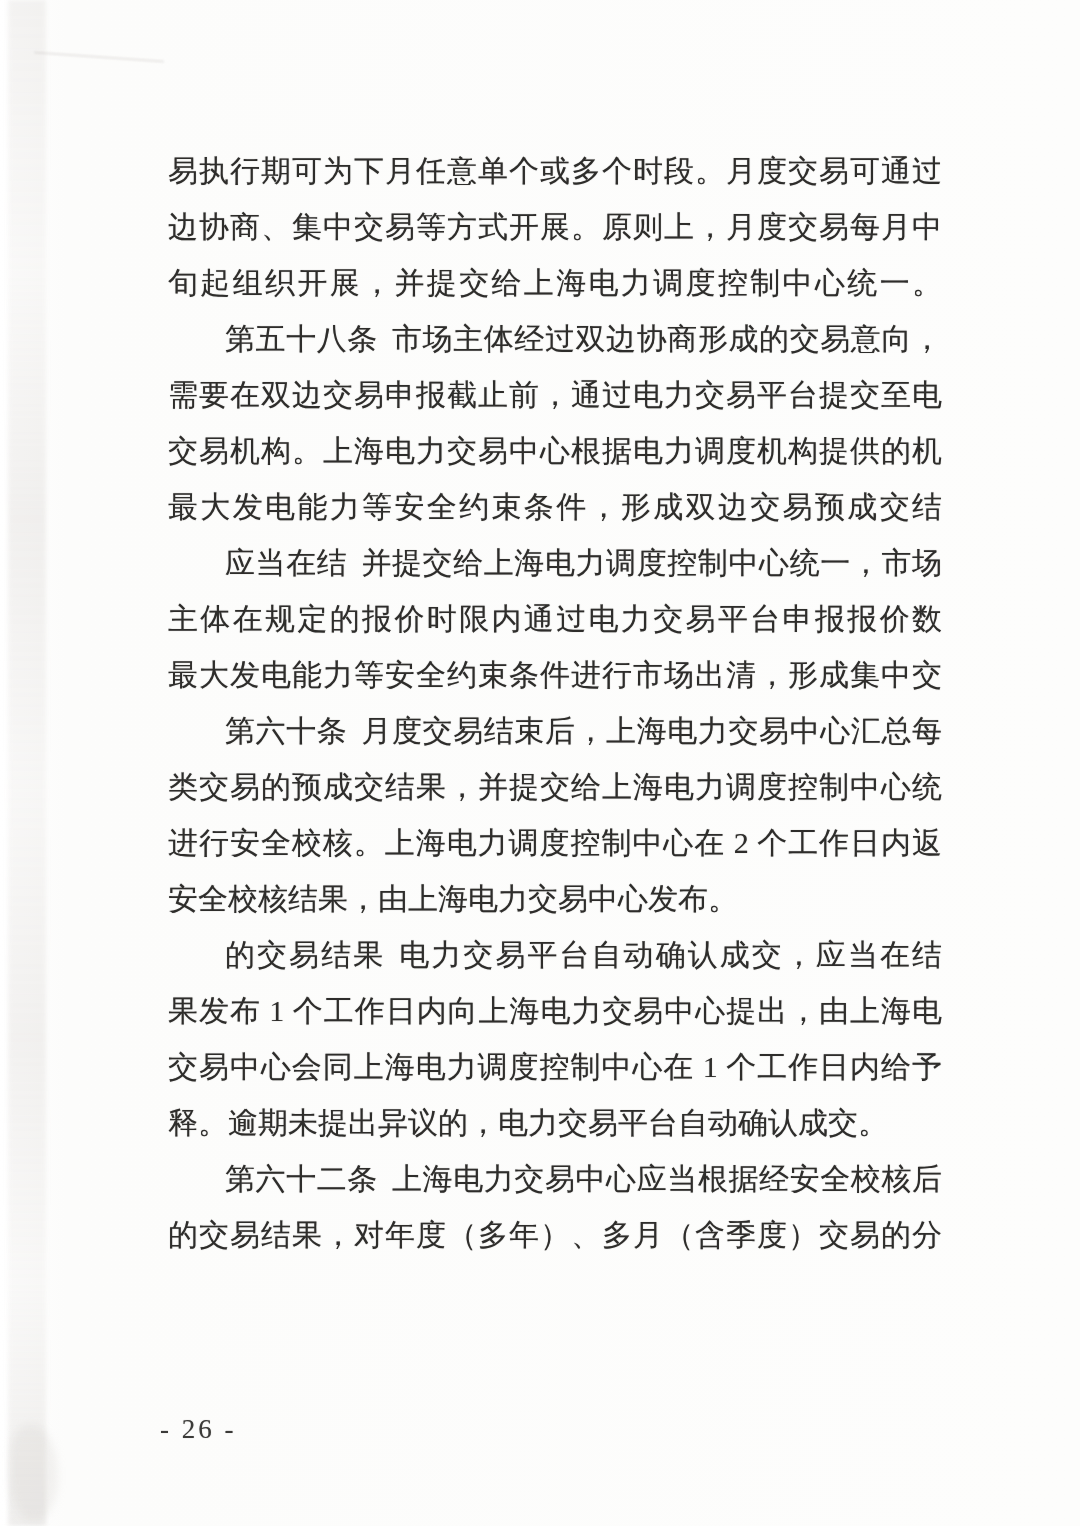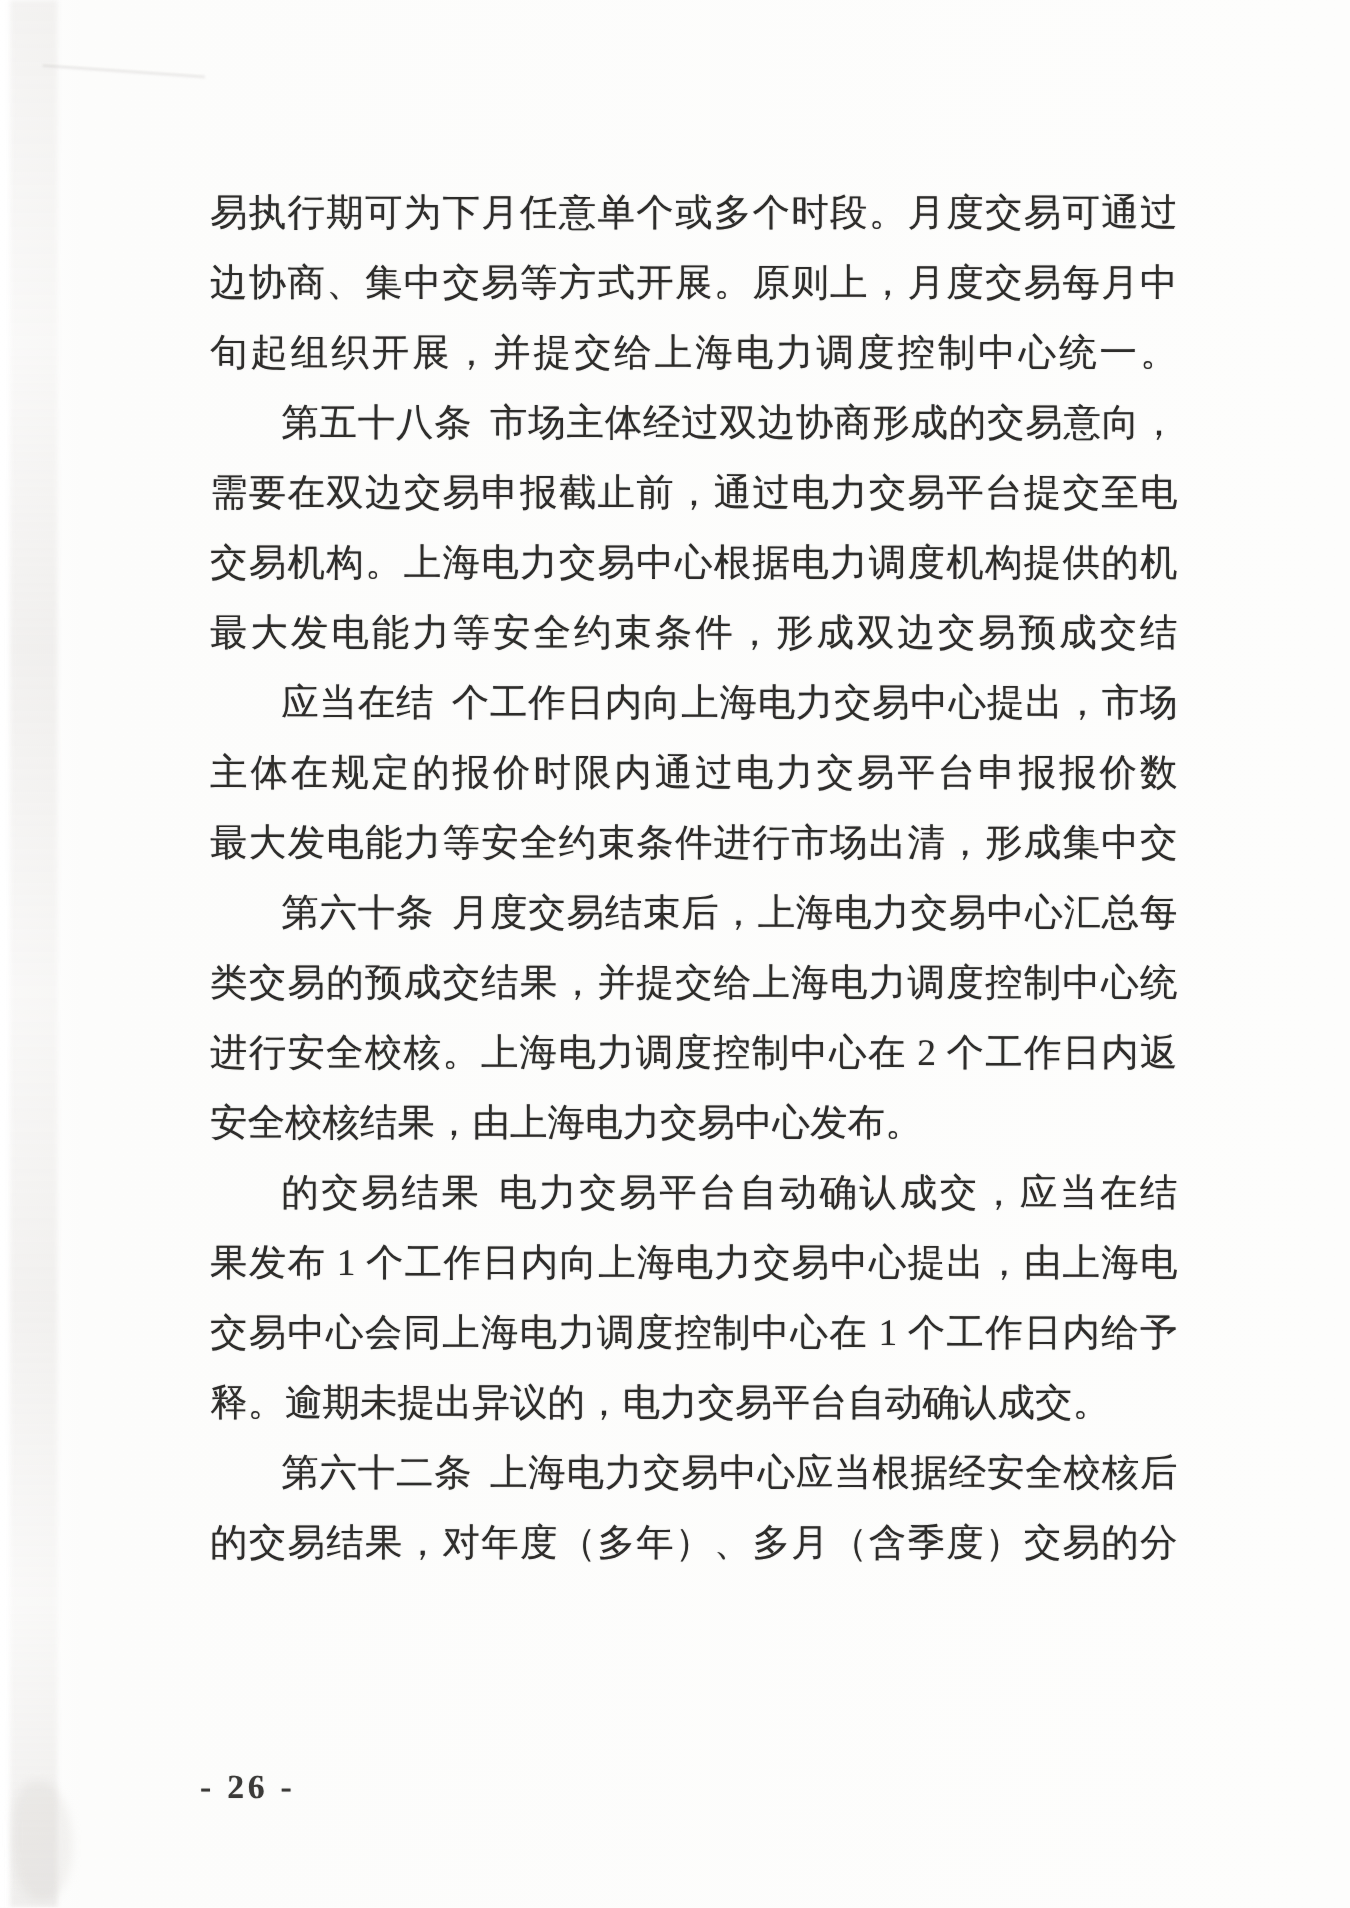--- a/index.html
+++ b/index.html
@@ -85,40 +85,39 @@
     text-indent: 0;
   }
   .page-number {
     position: absolute;
     left: 160px;
     top: 1414px;
     font-size: 27px;
     letter-spacing: 3px;
     color: #3b3a38;
     text-shadow: 0 0 1px rgba(59,58,56,0.4);
-    font-weight: bold;
   }
 </style>
 </head>
 <body>
 
 <div class="page">
   <div class="scan-band"></div>
   <div class="scan-diagonal"></div>
   <div class="scan-blotch"></div>
 
   <div class="text-block" id="text-block">
       <div class="line j"><span>易执行期可为下月任意单个或多个时段。月度交易可通过双</span></div>
       <div class="line j"><span>边协商、集中交易等方式开展。原则上，月度交易每月中下</span></div>
       <div class="line j"><span>旬起组织开展，并提交给上海电力调度控制中心统一。</span></div>
       <div class="line j indent"><span class="article-no">第五十八条</span><span>市场主体经过双边协商形成的交易意向，</span></div>
       <div class="line j"><span>需要在双边交易申报截止前，通过电力交易平台提交至电力</span></div>
       <div class="line j"><span>交易机构。上海电力交易中心根据电力调度机构提供的机组</span></div>
       <div class="line j"><span>最大发电能力等安全约束条件，形成双边交易预成交结果。</span></div>
-      <div class="line j indent"><span class="article-no">应当在结</span><span>个工作日内向上海电力交易中心提出，市场</span></div>
+      <div class="line j indent"><span class="article-no">应当在结</span><span>并提交给上海电力调度控制中心统一，市场</span></div>
       <div class="line j"><span>主体在规定的报价时限内通过电力交易平台申报报价数据。</span></div>
       <div class="line j"><span>最大发电能力等安全约束条件进行市场出清，形成集中交易</span></div>
       <div class="line j indent"><span class="article-no">第六十条</span><span>月度交易结束后，上海电力交易中心汇总每</span></div>
       <div class="line j"><span>类交易的预成交结果，并提交给上海电力调度控制中心统一</span></div>
       <div class="line j"><span>进行安全校核。上海电力调度控制中心在 2 个工作日内返回</span></div>
       <div class="line"><span>安全校核结果，由上海电力交易中心发布。</span></div>
       <div class="line j indent"><span class="article-no">的交易结果</span><span>电力交易平台自动确认成交，应当在结</span></div>
       <div class="line j"><span>果发布 1 个工作日内向上海电力交易中心提出，由上海电力</span></div>
       <div class="line j"><span>交易中心会同上海电力调度控制中心在 1 个工作日内给予解</span></div>
       <div class="line"><span>释。逾期未提出异议的，电力交易平台自动确认成交。</span></div>

